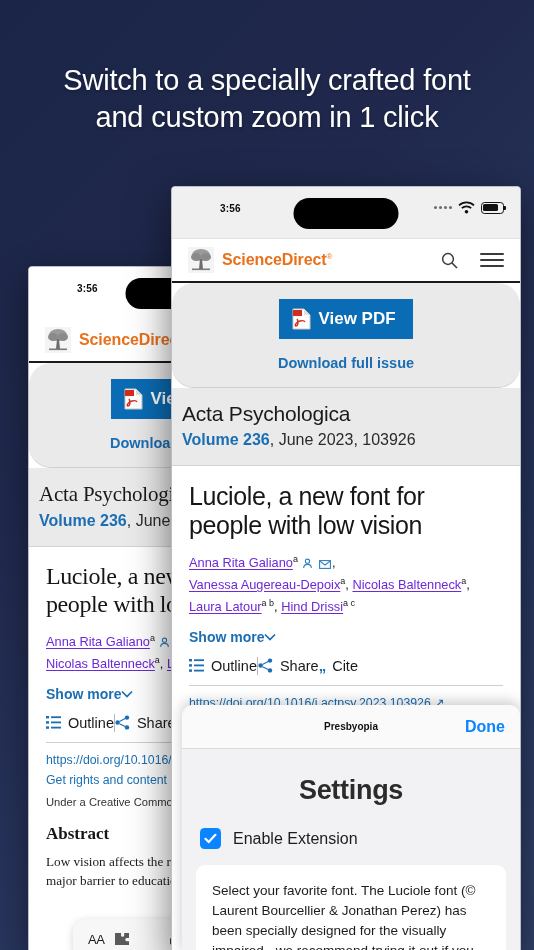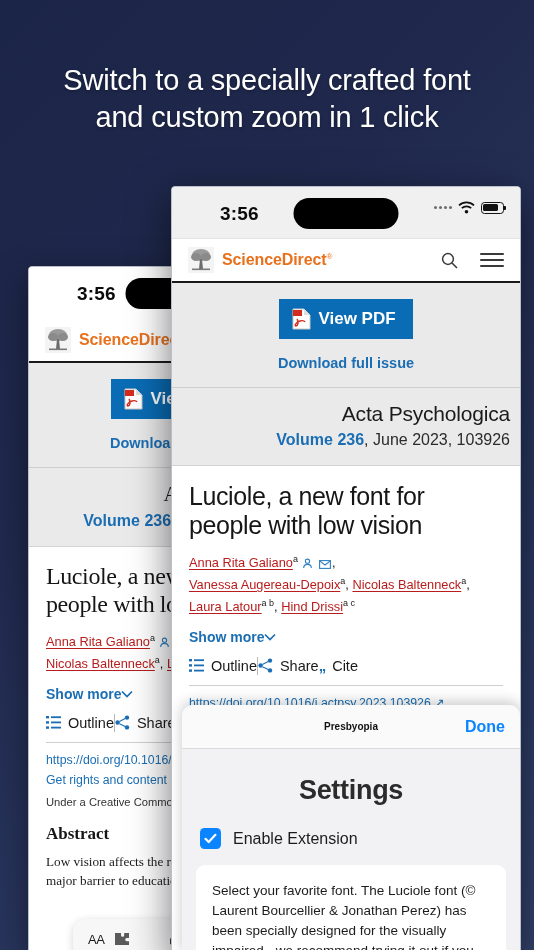--- a/index.html
+++ b/index.html
@@ -37,21 +37,21 @@
   }
 
   
   .statusbar {
     height:52px; background:#f0f0f0; position:relative;
     border-bottom:1px solid #e3e3e3;
   }
   .phone-back .statusbar { background:#ffffff; border-bottom:none; }
   .sb-time {
     position:absolute; left:48px; top:16px;
-    font-size:19px; font-weight:700; color:#0b0b0b;
+    font-size:10px; font-weight:700; color:#0b0b0b;
     letter-spacing:.2px;
   }
   .sb-island {
     position:absolute; left:50%; transform:translateX(-50%); top:11px;
     width:105px; height:31px; border-radius:16px; background:#000;
   }
   .sb-right {
     position:absolute; right:16px; top:14px;
     display:flex; align-items:center; gap:6px;
   }
@@ -82,49 +82,50 @@
   .ic-search { width:17px; height:17px; display:block; }
   .ic-burger { width:24px; display:block; }
   .ic-burger i {
     display:block; height:2.2px; background:#3a3a3a; border-radius:1px; margin:4.2px 0;
   }
 
   
   .pdf-block {
     background:#eaeaea; text-align:center; padding:16px 0 16px;
     border-bottom:1px solid #cfcfcf;
+    border-radius:22px;
   }
   .btn-pdf {
     display:inline-flex; align-items:center; gap:7px;
     background:#0a6cb4; color:#fff; font-size:17px; font-weight:700;
     padding:9px 17px 9px 13px; border:none; cursor:pointer;
   }
   .pdf-ico { width:19px; height:22px; display:block; }
   .dl-issue {
     display:block; margin-top:16px; color:#1b6eb3;
     font-size:14.5px; font-weight:600; text-decoration:none;
   }
 
   
   .journal {
-    background:#eaeaea; text-align:right; padding:14px 10px 16px;
+    background:#eaeaea; text-align:left; padding:14px 10px 16px;
     border-bottom:1px solid #d3d3d3;
   }
   .journal-name { font-size:21px; color:#1a1a1a; font-weight:400; letter-spacing:-.2px; }
   .journal-meta { font-size:16px; color:#2b2b2b; margin-top:5px; }
   .journal-meta a { color:#1b6eb3; text-decoration:none; font-weight:600; }
 
   
   .article { padding:16px 17px 0; background:#fff; }
   .art-title {
     font-size:25px; line-height:1.16; color:#161616; font-weight:400;
     letter-spacing:-.4px;
   }
   .authors { margin-top:12px; font-size:12.8px; line-height:1.62; color:#1a1a1a; }
-  .authors a { color:#b91c1c; text-decoration:underline; text-underline-offset:2px; }
+  .authors a { color:#6d28d9; text-decoration:underline; text-underline-offset:2px; }
   .authors sup { font-size:9px; }
   .ai { display:inline-block; vertical-align:-2px; margin:0 1px; }
   .show-more {
     margin-top:11px; color:#1b6eb3; font-size:14px; font-weight:600;
     display:flex; align-items:center; cursor:pointer;
   }
   .chev { width:12px; height:8px; display:block; }
 
   .actions {
     margin-top:12px; display:flex; align-items:center; 

